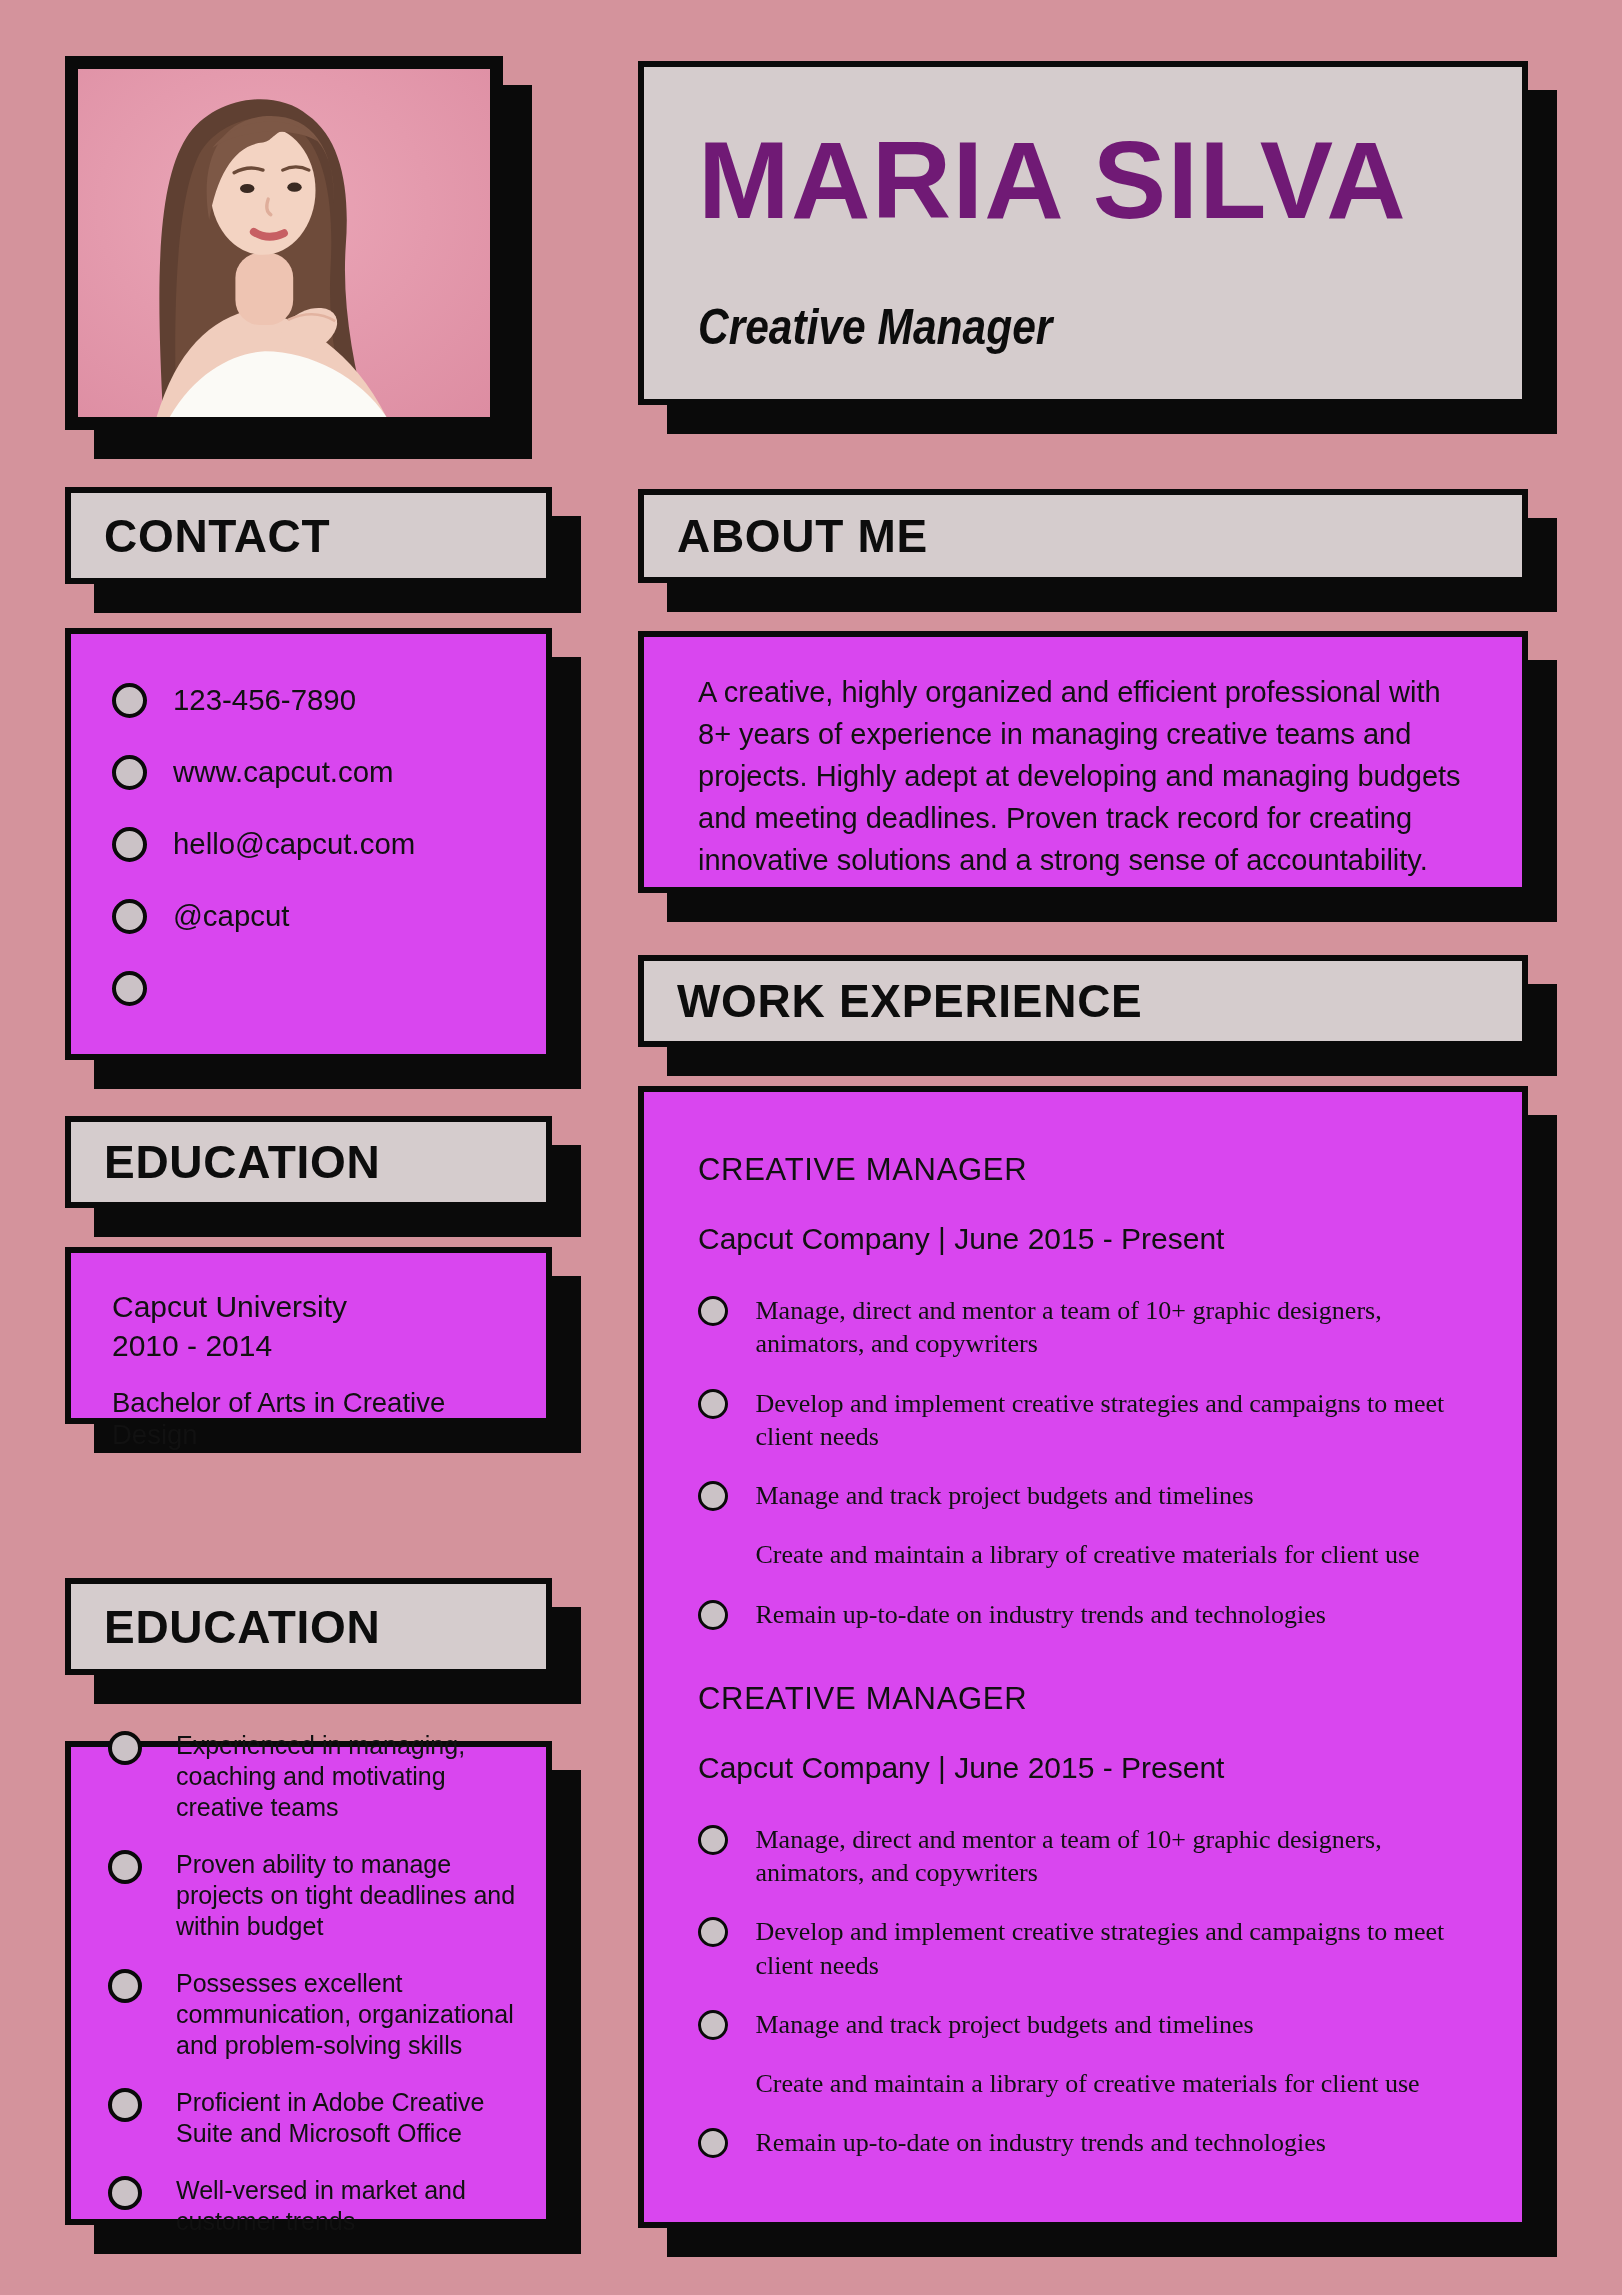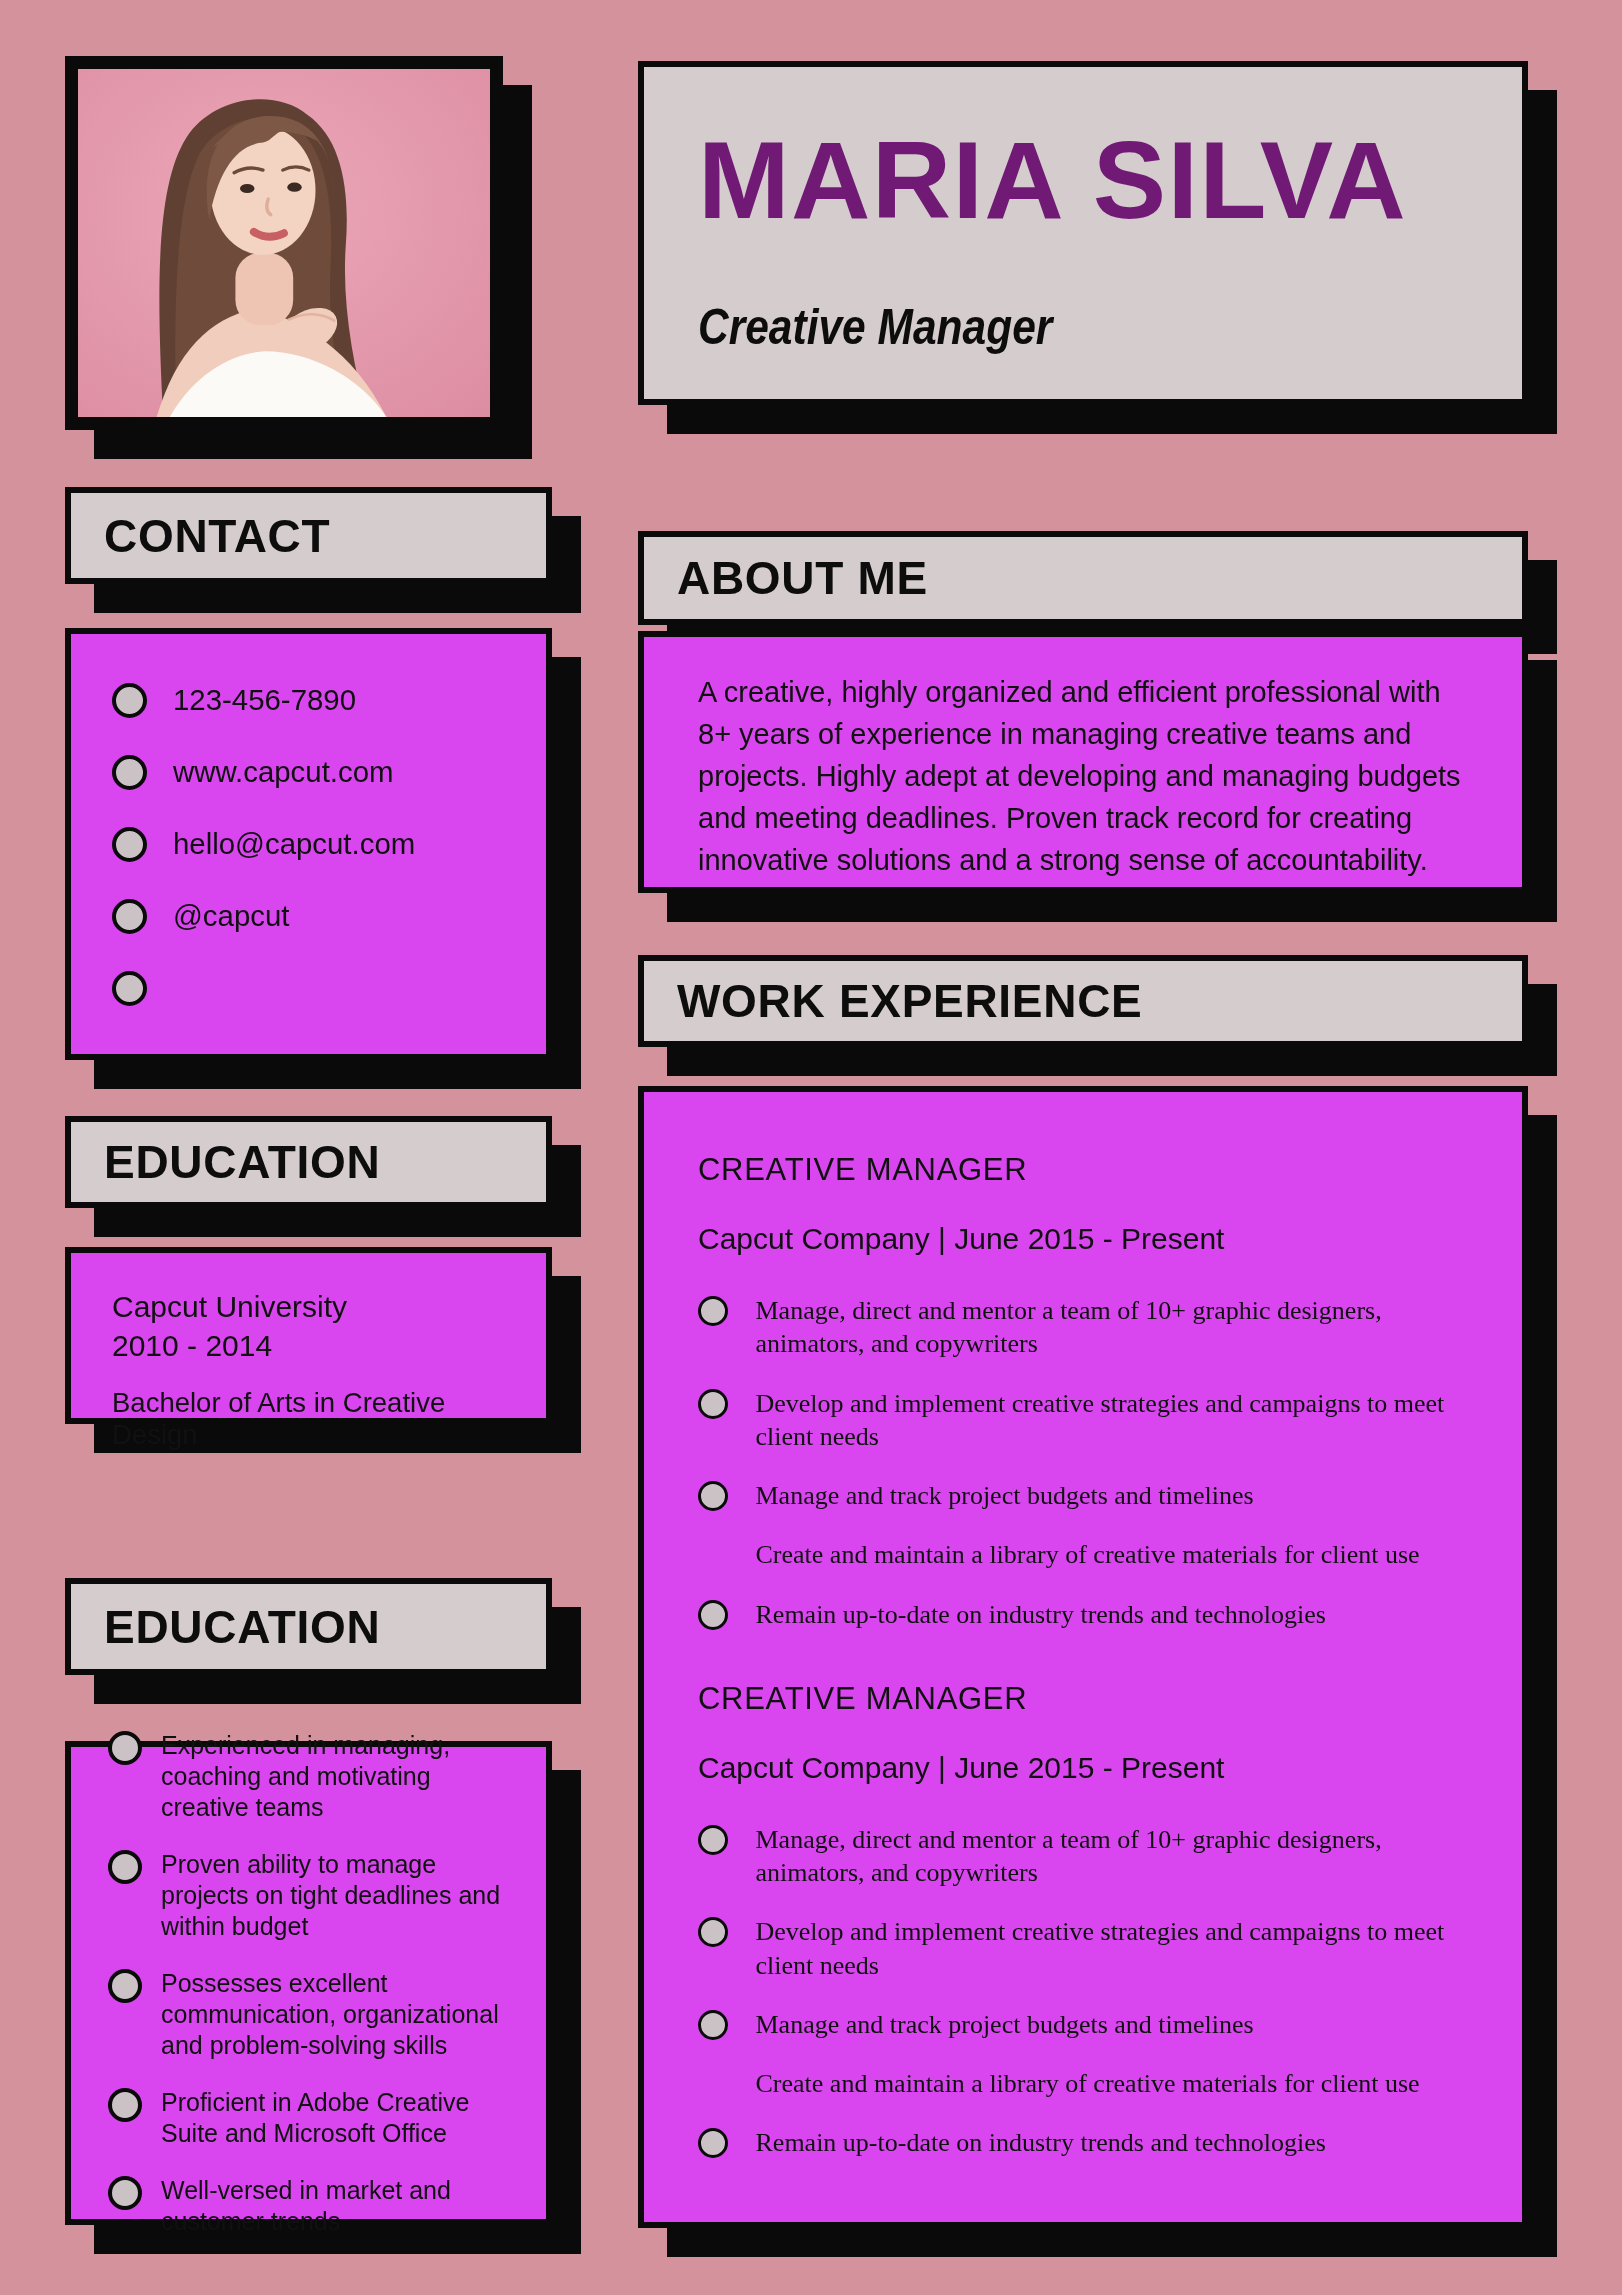--- a/index.html
+++ b/index.html
@@ -69,26 +69,26 @@
     padding:34px 26px 0 41px;
   }
   .edu-line{ font-size:30px;line-height:1.3; }
   .edu-degree{ font-size:27.5px;margin-top:22px; }
 
   #edu2-header{ left:65px;top:1578px;width:487px;height:97px; }
   #skills-panel{ left:65px;top:1741px;width:487px;height:484px;
     display:flex;flex-direction:column;justify-content:center;
     padding:13px 22px 13px 37px;gap:26px;
   }
-  .skill-row{ display:flex;align-items:flex-start;gap:19px; }
+  .skill-row{ display:flex;align-items:flex-start;gap:34px; }
   .skill-row .dot{ width:34px;height:34px;margin-top:1.3px; }
   .skill-text{ font-size:25px;line-height:1.24; }
 
   
-  #about-header{ left:638px;top:489px;width:890px;height:94px;margin-top:42px; }
+  #about-header{ left:638px;top:489px;width:890px;height:94px; }
   #about-panel{ left:638px;top:631px;width:890px;height:262px;
     padding:34px 46px 0 54px;
   }
   #about-text{ font-size:29px;line-height:1.45; }
 
   #work-header{ left:638px;top:955px;width:890px;height:92px; }
   #work-panel{ left:638px;top:1086px;width:890px;height:1142px;
     padding:60px 39px 0 54px;
   }
   .job{ margin-bottom:50px; }

